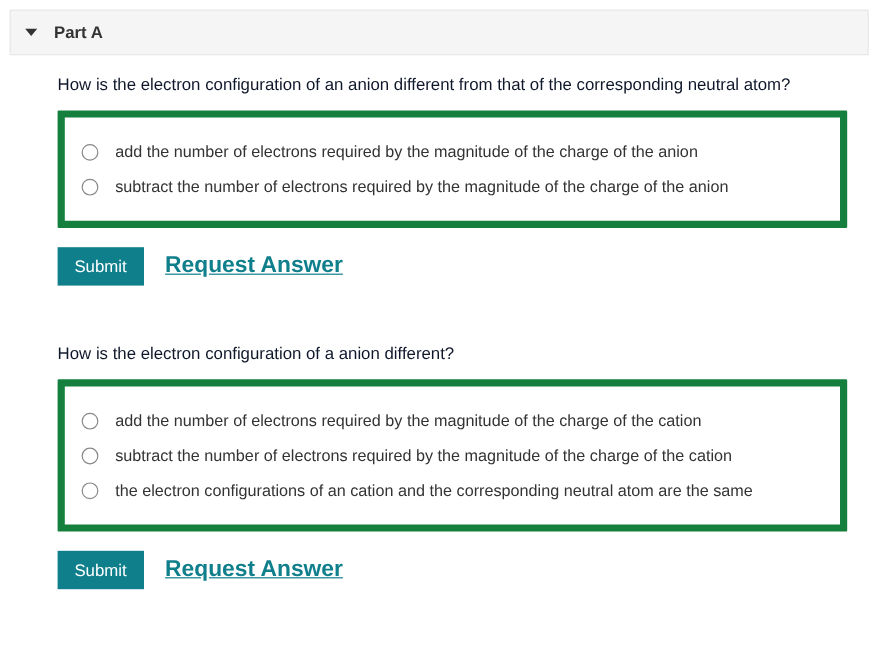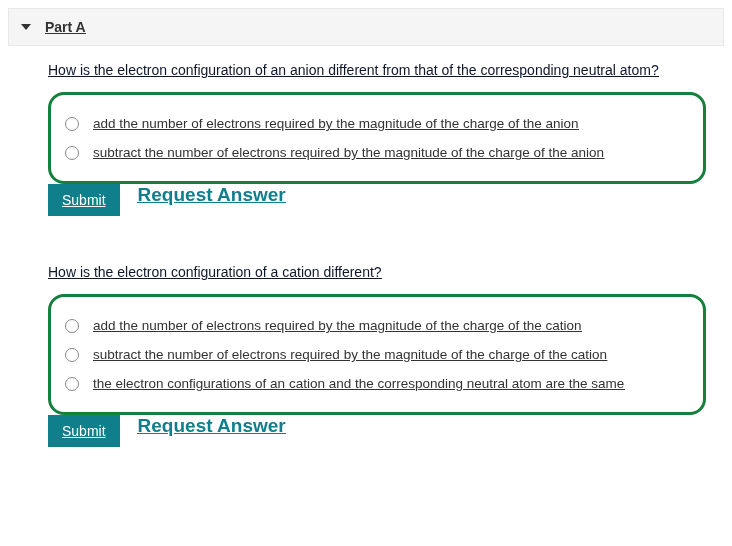--- a/index.html
+++ b/index.html
@@ -1,15 +1,15 @@
 <!DOCTYPE html>
 <html><head>
 <meta charset="utf-8">
 <style>
-  * { box-sizing: border-box; text-decoration: underline; }
+  * { box-sizing: border-box; }
   body {
     margin: 0;
     padding: 8px;
     font-family: "Helvetica Neue", Helvetica, Arial, sans-serif;
     font-size: 14px;
     color: #333;
     background: #fff;
     width: 732px;
   }
   .part {
@@ -36,22 +36,22 @@
   }
   .part-body {
     padding: 16px 18px 8px 40px;
   }
   .question-text {
     margin-bottom: 14px;
     font-size: 14px;
     color: #0f172a;
   }
   .options-box {
-    border: 3px solid #15803d;
-    border-radius: 16px;
+    border: 6px solid #15803d;
+    border-radius: 1px;
     padding: 14px 14px;
   }
   .option-row {
     display: flex;
     align-items: center;
     padding: 7px 0;
   }
   .radio {
     width: 14px;
     height: 14px;
@@ -59,22 +59,23 @@
     border-radius: 50%;
     margin-right: 14px;
     flex-shrink: 0;
     background: #fff;
   }
   .option-label {
     font-size: 13.5px;
     color: #333;
   }
   .actions {
-    margin-top: 0;
+    margin-top: 16px;
     display: flex;
+    align-items: center;
     gap: 18px;
   }
   .submit-btn {
     background: #0f7f8c;
     color: #fff;
     border: none;
     padding: 8px 14px;
     font-size: 14px;
     cursor: pointer;
     font-family: inherit;
@@ -109,21 +110,21 @@
     </div>
     <div class="actions">
       <button class="submit-btn">Submit</button>
       <a class="request-link">Request Answer</a>
     </div>
   </div>
 </div>
 
 <div class="part">
   <div class="part-body">
-    <div class="question-text">How is the electron configuration of a cation different?</div>
+    <div class="question-text">How is the electron configuration of a anion different?</div>
     <div class="options-box">
       <div class="option-row">
         <div class="radio"></div>
         <div class="option-label">add the number of electrons required by the magnitude of the charge of the cation</div>
       </div>
       <div class="option-row">
         <div class="radio"></div>
         <div class="option-label">subtract the number of electrons required by the magnitude of the charge of the cation</div>
       </div>
       <div class="option-row">

